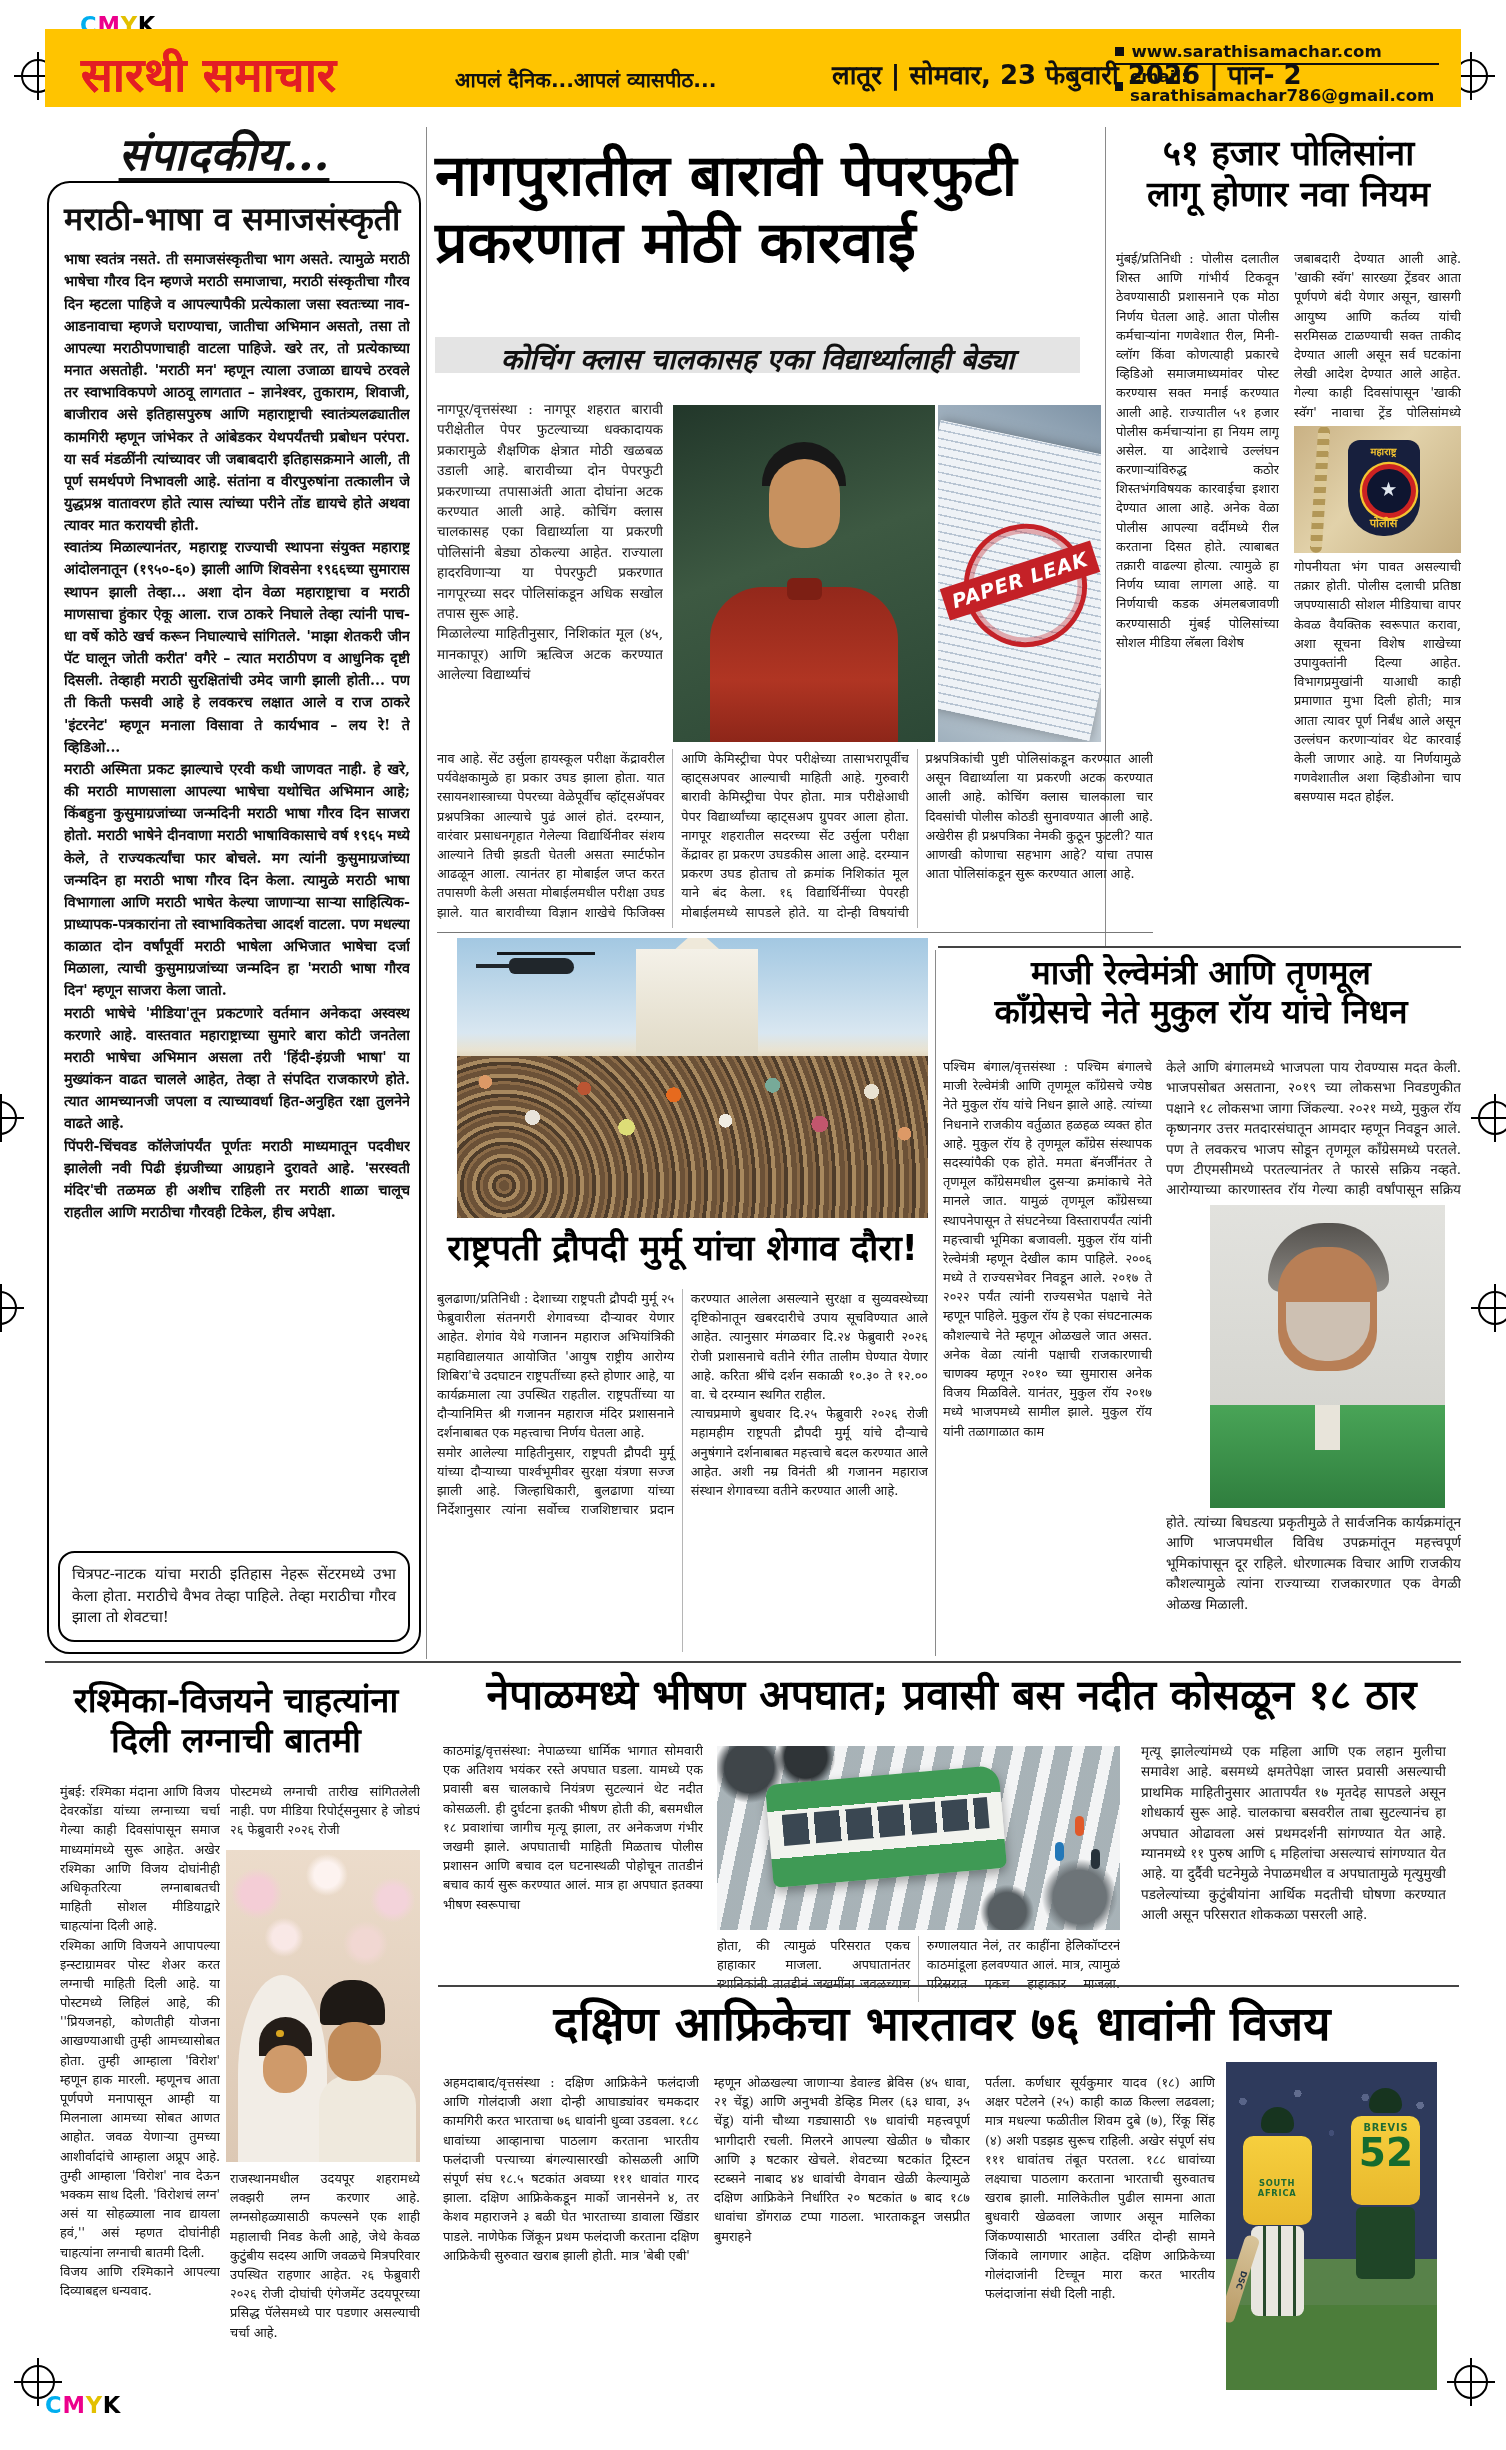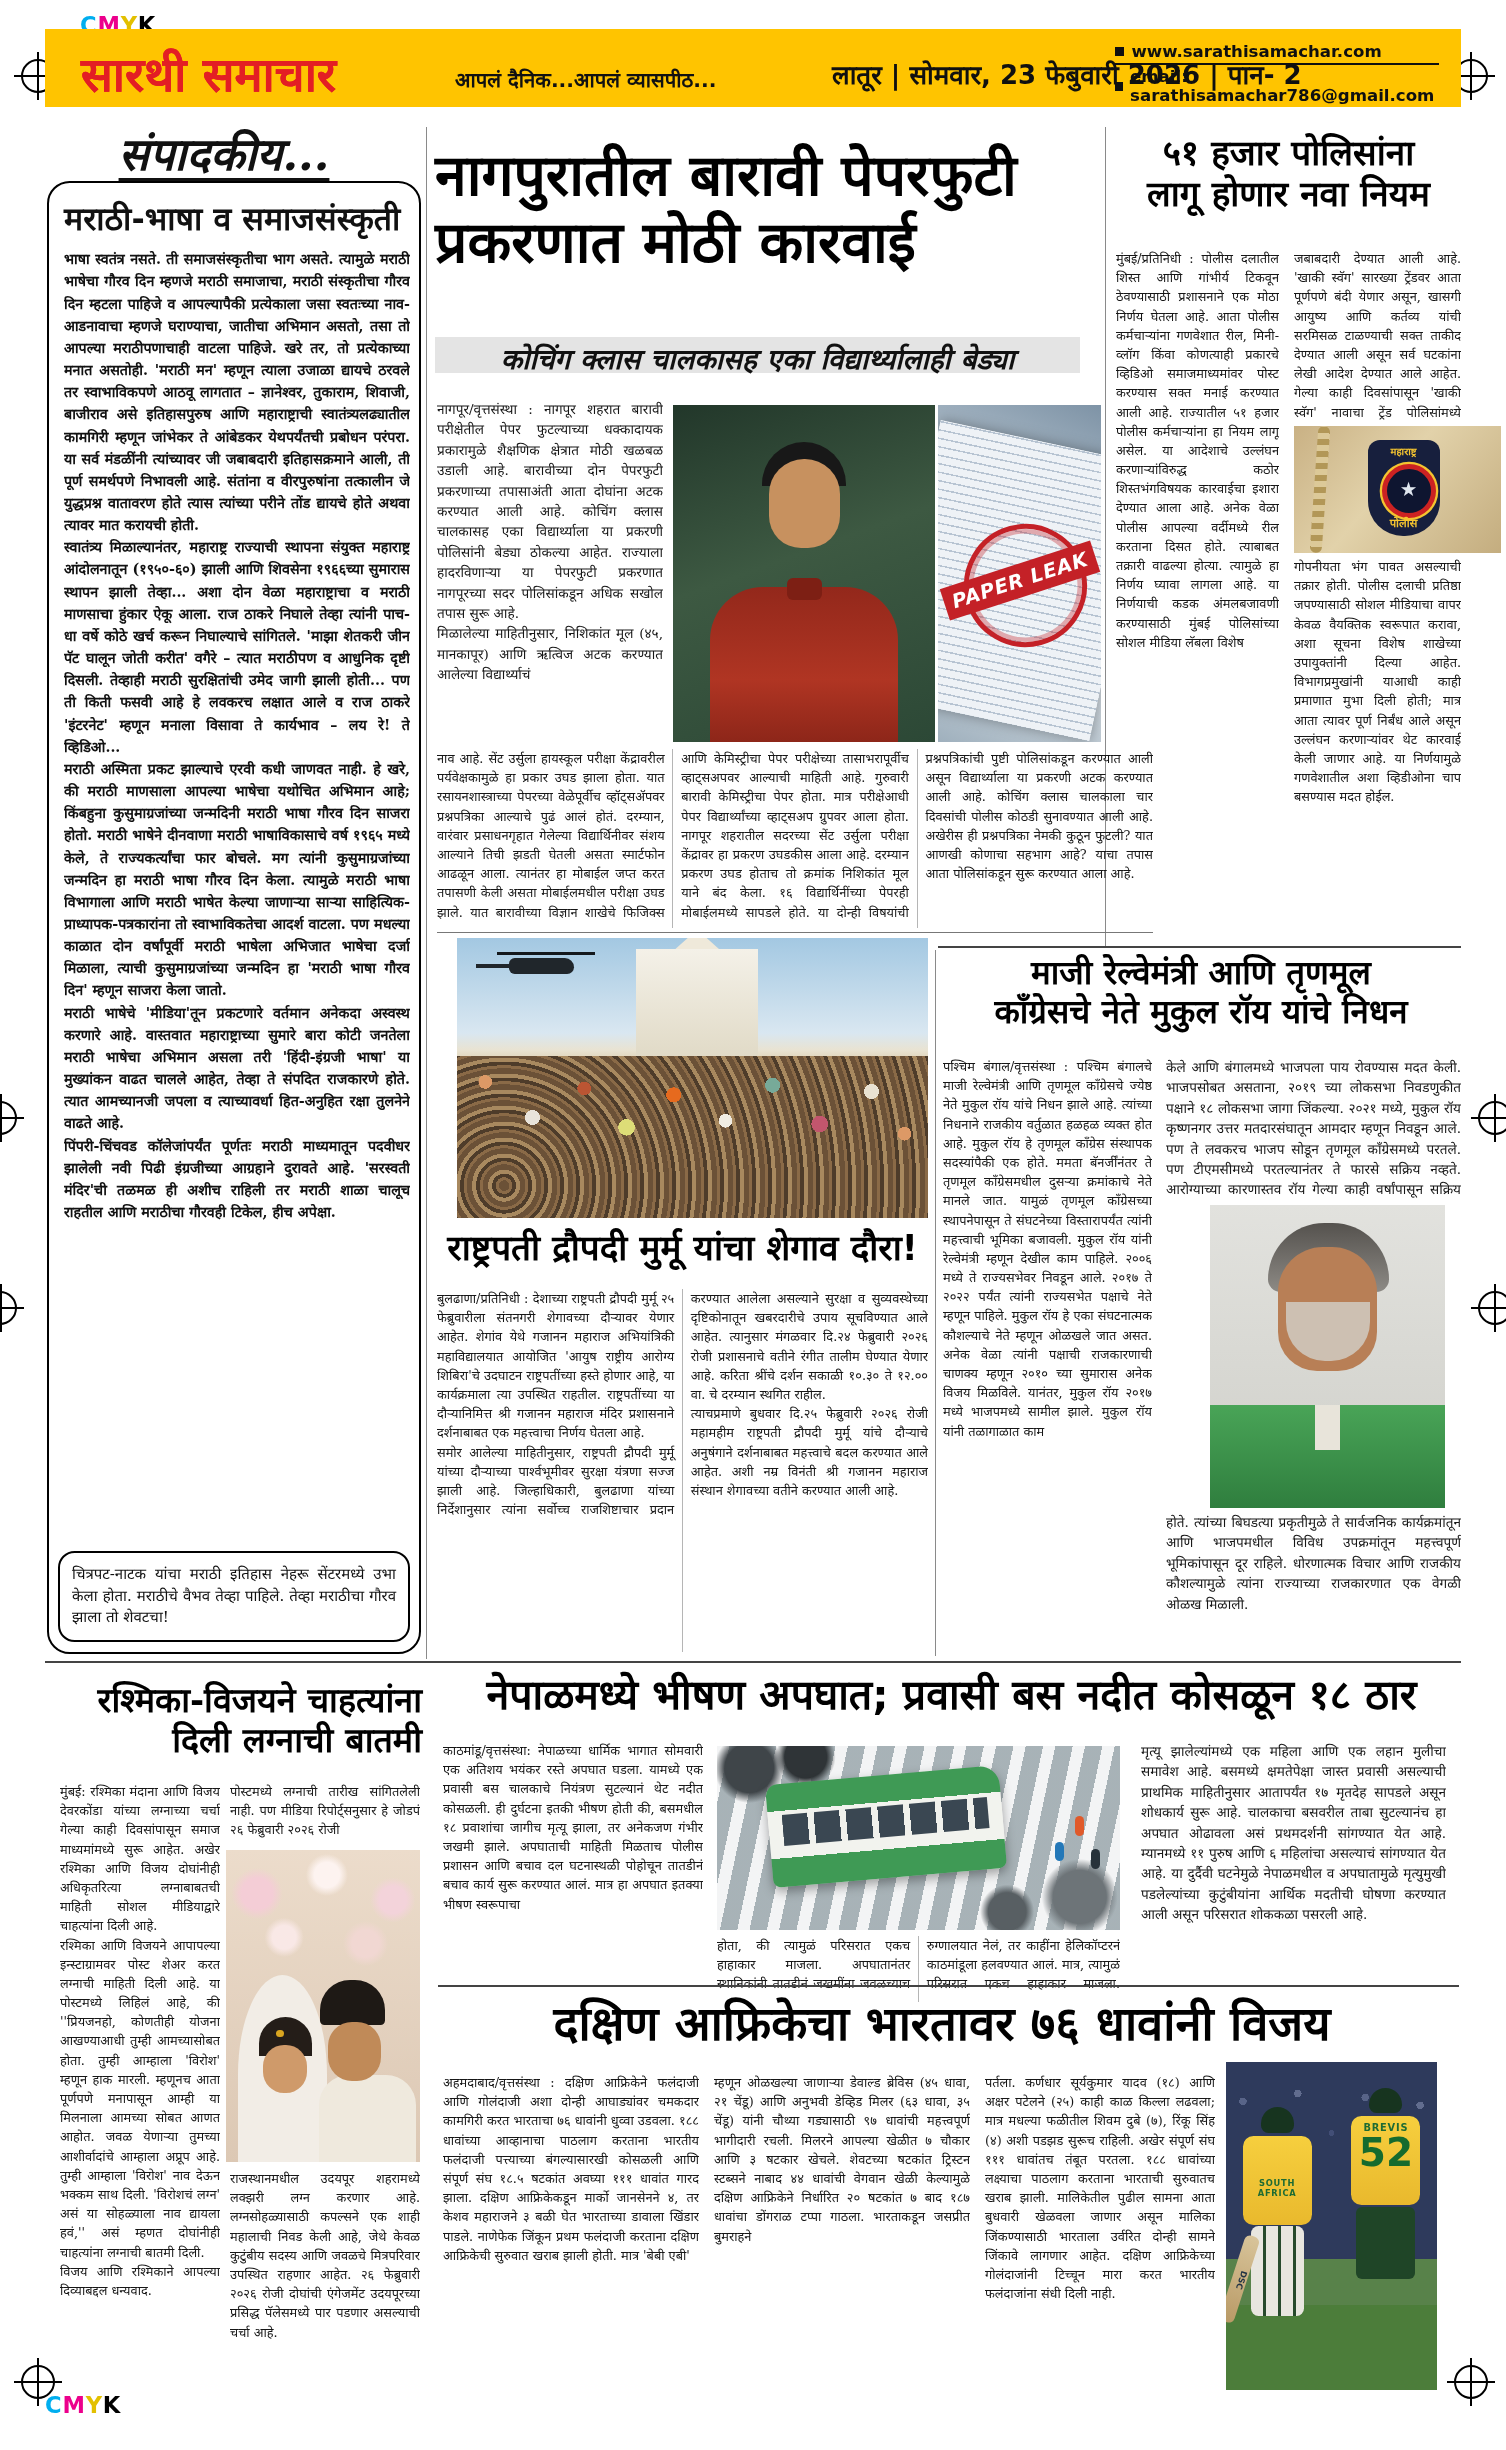--- a/index.html
+++ b/index.html
@@ -242,21 +242,21 @@
   </div>
   <div class="abs headline center" style="left:437px;top:1228px;width:491px;font-size:35px;">राष्ट्रपती द्रौपदी मुर्मू यांचा शेगाव दौरा!</div>
   <div class="abs body-txt cols2 preline" style="left:437px;top:1289px;width:491px;height:363px;">बुलढाणा/प्रतिनिधी : देशाच्या राष्ट्रपती द्रौपदी मुर्मू २५ फेब्रुवारीला संतनगरी शेगावच्या दौऱ्यावर येणार आहेत. शेगांव येथे गजानन महाराज अभियांत्रिकी महाविद्यालयात आयोजित 'आयुष राष्ट्रीय आरोग्य शिबिरा'चे उदघाटन राष्ट्रपतींच्या हस्ते होणार आहे, या कार्यक्रमाला त्या उपस्थित राहतील. राष्ट्रपतींच्या या दौऱ्यानिमित्त श्री गजानन महाराज मंदिर प्रशासनाने दर्शनाबाबत एक महत्त्वाचा निर्णय घेतला आहे.
 समोर आलेल्या माहितीनुसार, राष्ट्रपती द्रौपदी मुर्मू यांच्या दौऱ्याच्या पार्श्वभूमीवर सुरक्षा यंत्रणा सज्ज झाली आहे. जिल्हाधिकारी, बुलढाणा यांच्या निर्देशानुसार त्यांना सर्वोच्च राजशिष्टाचार प्रदान करण्यात आलेला असल्याने सुरक्षा व सुव्यवस्थेच्या दृष्टिकोनातून खबरदारीचे उपाय सूचविण्यात आले आहेत. त्यानुसार मंगळवार दि.२४ फेब्रुवारी २०२६ रोजी प्रशासनाचे वतीने रंगीत तालीम घेण्यात येणार आहे. करिता श्रींचे दर्शन सकाळी १०.३० ते १२.०० वा. चे दरम्यान स्थगित राहील.
 त्याचप्रमाणे बुधवार दि.२५ फेब्रुवारी २०२६ रोजी महामहीम राष्ट्रपती द्रौपदी मुर्मू यांचे दौऱ्याचे अनुषंगाने दर्शनाबाबत महत्त्वाचे बदल करण्यात आले आहेत. अशी नम्र विनंती श्री गजानन महाराज संस्थान शेगावच्या वतीने करण्यात आली आहे.</div>
 
   <div class="abs headline center preline" style="left:1116px;top:133px;width:345px;font-size:35px;">५१ हजार पोलिसांना
 लागू होणार नवा नियम</div>
   <div class="abs body-txt" style="left:1116px;top:249px;width:163px;height:694px;">मुंबई/प्रतिनिधी : पोलीस दलातील शिस्त आणि गांभीर्य टिकवून ठेवण्यासाठी प्रशासनाने एक मोठा निर्णय घेतला आहे. आता पोलीस कर्मचाऱ्यांना गणवेशात रील, मिनी-व्लॉग किंवा कोणत्याही प्रकारचे व्हिडिओ समाजमाध्यमांवर पोस्ट करण्यास सक्त मनाई करण्यात आली आहे. राज्यातील ५१ हजार पोलीस कर्मचाऱ्यांना हा नियम लागू असेल. या आदेशाचे उल्लंघन करणाऱ्यांविरुद्ध कठोर शिस्तभंगविषयक कारवाईचा इशारा देण्यात आला आहे. अनेक वेळा पोलीस आपल्या वर्दीमध्ये रील करताना दिसत होते. त्याबाबत तक्रारी वाढल्या होत्या. त्यामुळे हा निर्णय घ्यावा लागला आहे. या निर्णयाची कडक अंमलबजावणी करण्यासाठी मुंबई पोलिसांच्या सोशल मीडिया लॅबला विशेष</div>
   <div class="abs body-txt" style="left:1294px;top:249px;width:167px;height:175px;">जबाबदारी देण्यात आली आहे. 'खाकी स्वॅग' सारख्या ट्रेंडवर आता पूर्णपणे बंदी येणार असून, खासगी आयुष्य आणि कर्तव्य यांची सरमिसळ टाळण्याची सक्त ताकीद देण्यात आली असून सर्व घटकांना लेखी आदेश देण्यात आले आहेत. गेल्या काही दिवसांपासून 'खाकी स्वॅग' नावाचा ट्रेंड पोलिसांमध्ये लोकप्रिय झाला होता. मात्र, यामुळे कर्तव्यावरील</div>
-  <div class="photo p-badge" style="left:1294px;top:426px;width:167px;height:127px;padding-left:40px;">
+  <div class="photo p-badge" style="left:1294px;top:426px;width:167px;height:127px;">
     <div class="rope"></div>
     <div class="shield">
       <div class="t">महाराष्ट्र</div>
       <div class="circle">★</div>
       <div class="b">पोलीस</div>
     </div>
   </div>
   <div class="abs body-txt" style="left:1294px;top:557px;width:167px;height:387px;">गोपनीयता भंग पावत असल्याची तक्रार होती. पोलीस दलाची प्रतिष्ठा जपण्यासाठी सोशल मीडियाचा वापर केवळ वैयक्तिक स्वरूपात करावा, अशा सूचना विशेष शाखेच्या उपायुक्तांनी दिल्या आहेत. विभागप्रमुखांनी याआधी काही प्रमाणात मुभा दिली होती; मात्र आता त्यावर पूर्ण निर्बंध आले असून उल्लंघन करणाऱ्यांवर थेट कारवाई केली जाणार आहे. या निर्णयामुळे गणवेशातील अशा व्हिडीओना चाप बसण्यास मदत होईल.</div>
 
   <div class="abs hrule" style="left:938px;top:946px;width:523px;"></div>
@@ -267,21 +267,21 @@
   <div class="photo p-roy" style="left:1210px;top:1205px;width:235px;height:303px;">
     <div class="hair"></div>
     <div class="face"></div>
     <div class="beard"></div>
     <div class="kurta"></div>
   </div>
   <div class="abs body-txt" style="left:1166px;top:1512px;width:295px;height:145px;font-size:13.6px;">होते. त्यांच्या बिघडत्या प्रकृतीमुळे ते सार्वजनिक कार्यक्रमांतून आणि भाजपमधील विविध उपक्रमांतून महत्त्वपूर्ण भूमिकांपासून दूर राहिले. धोरणात्मक विचार आणि राजकीय कौशल्यामुळे त्यांना राज्याच्या राजकारणात एक वेगळी ओळख मिळाली.</div>
 
   <div class="abs hrule" style="left:45px;top:1661px;width:1416px;height:2.3px;"></div>
 
-  <div class="abs headline center preline" style="left:50px;top:1680px;width:372px;font-size:34px;text-align:right;">रश्मिका-विजयने चाहत्यांना
+  <div class="abs headline center preline" style="left:50px;top:1680px;width:372px;font-size:34px;">रश्मिका-विजयने चाहत्यांना
 दिली लग्नाची बातमी</div>
   <div class="abs body-txt preline" style="left:60px;top:1782px;width:160px;height:633px;">मुंबई: रश्मिका मंदाना आणि विजय देवरकोंडा यांच्या लग्नाच्या चर्चा गेल्या काही दिवसांपासून समाज माध्यमांमध्ये सुरू आहेत. अखेर रश्मिका आणि विजय दोघांनीही अधिकृतरित्या लग्नाबाबतची माहिती सोशल मीडियाद्वारे चाहत्यांना दिली आहे.
 रश्मिका आणि विजयने आपापल्या इन्स्टाग्रामवर पोस्ट शेअर करत लग्नाची माहिती दिली आहे. या पोस्टमध्ये लिहिलं आहे, की ''प्रियजनहो, कोणतीही योजना आखण्याआधी तुम्ही आमच्यासोबत होता. तुम्ही आम्हाला 'विरोश' म्हणून हाक मारली. म्हणूनच आता पूर्णपणे मनापासून आम्ही या मिलनाला आमच्या सोबत आणत आहोत. जवळ येणाऱ्या तुमच्या आशीर्वादांचे आम्हाला अप्रूप आहे. तुम्ही आम्हाला 'विरोश' नाव देऊन भक्कम साथ दिली. 'विरोशचं लग्न' असं या सोहळ्याला नाव द्यायला हवं,'' असं म्हणत दोघांनीही चाहत्यांना लग्नाची बातमी दिली.
 विजय आणि रश्मिकाने आपल्या दिव्याबद्दल धन्यवाद.</div>
   <div class="abs body-txt" style="left:230px;top:1782px;width:190px;height:65px;">पोस्टमध्ये लग्नाची तारीख सांगितलेली नाही. पण मीडिया रिपोर्ट्सनुसार हे जोडपं २६ फेब्रुवारी २०२६ रोजी</div>
   <div class="photo p-wed" style="left:226px;top:1850px;width:194px;height:312px;">
     <div class="bride-veil"></div>
     <div class="bride-hair"></div>
     <div class="bride-face"></div>
     <div class="tikka"></div>

